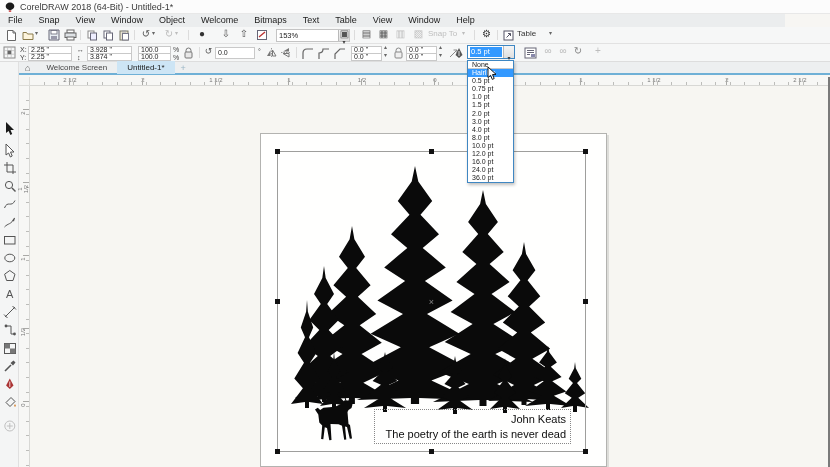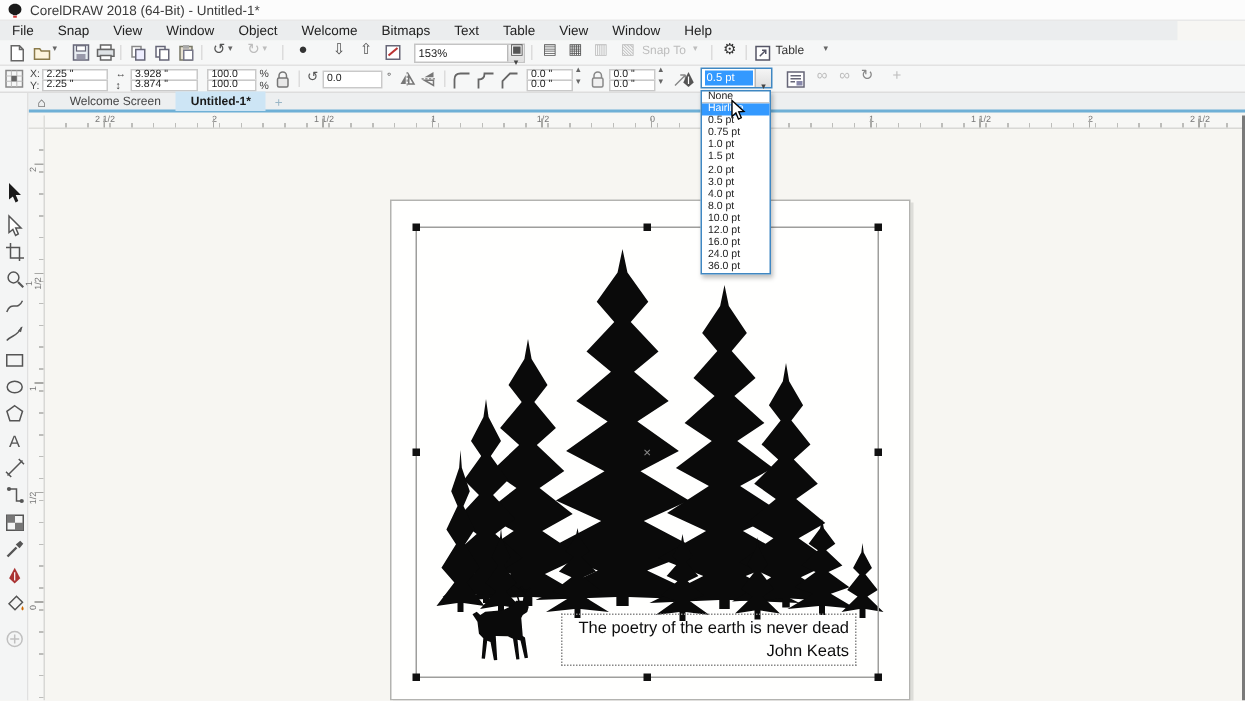--- a/index.html
+++ b/index.html
@@ -7,21 +7,21 @@
   body { position:relative; font-family:"Liberation Sans", sans-serif; background:#f7f6f3; color:#333; }
 
   
   #titlebar { position:absolute; left:0; top:0; width:830px; height:14px; background:#fcfcfc; border-bottom:1px solid #e8e8e8; display:flex; align-items:center; gap:5px; padding-left:5px; font-size:9px; color:#3a3a3a; }
   #menubar { position:absolute; left:0; top:14px; width:785px; height:13px; background:#ebedee; display:flex; align-items:center; font-size:9px; color:#222; }
   .menu-item { padding:0 8px; line-height:13px; cursor:default; }
   #stdbar { position:absolute; left:0; top:27px; width:830px; height:17px; background:#f6f7f7; border-bottom:1px solid #e2e2e2; }
   #propbar { position:absolute; left:0; top:44px; width:830px; height:18px; background:#f6f7f7; border-bottom:1px solid #dddddd; }
   #tabbar { position:absolute; left:19px; top:62px; width:811px; height:13px; background:#edeff0; border-bottom:2px solid #6fb0d6; display:flex; align-items:center; font-size:8px; color:#444; }
   .doc-tab { padding:0 10px; line-height:13px; }
-  .doc-tab.active { background:#cde5f5; color:#1a1a1a;font-weight:bold; }
+  .doc-tab.active { background:#cde5f5; color:#1a1a1a; }
   #home-glyph { font-size:9px; padding:0 6px; color:#444; }
   #new-tab-btn { color:#9ab6c6; font-size:9px; padding:0 6px; }
 
   
   .abs { position:absolute; }
   .vsep { position:absolute; width:1px; top:3px; bottom:3px; background:#dcdcdc; }
   .g { color:#555; font-size:10px; line-height:13px; text-align:center; }
   .grayed { color:#bdbdbd !important; }
   .caret { font-size:6px; color:#666; line-height:13px; }
   .tinytxt { font-size:8px; line-height:13px; color:#333; }
@@ -376,22 +376,22 @@
              L350 425 L352 438.5 L349.8 438.8 L347 427
              L345 426.5 L346.3 439.5 L344.2 439.7 L342 425.8
              L338.5 424.2 L330.5 424 L331.5 440 L329.3 440.2 L327 428
              L324.8 427.2 L323.3 439.2 L321.1 439 L322.2 425.5
              L319.3 422.5 L318.3 414.5 L315 409.5 L317.8 407.8 L320.2 410
              L323.5 407.8 L335 406.8 L342 403.5 Z" fill="#0a0a0a"></path>
   </g>
 </svg>
 
 <div id="textframe">
+  <div>John Keats</div>
   <div>The poetry of the earth is never dead</div>
-  <div>John Keats</div>
 </div>
 
 <div id="selection">
   <div class="handle h-tl"></div>
   <div class="handle h-tm"></div>
   <div class="handle h-tr"></div>
   <div class="handle h-ml"></div>
   <div class="handle h-mr"></div>
   <div class="handle h-bl"></div>
   <div class="handle h-bm"></div>

